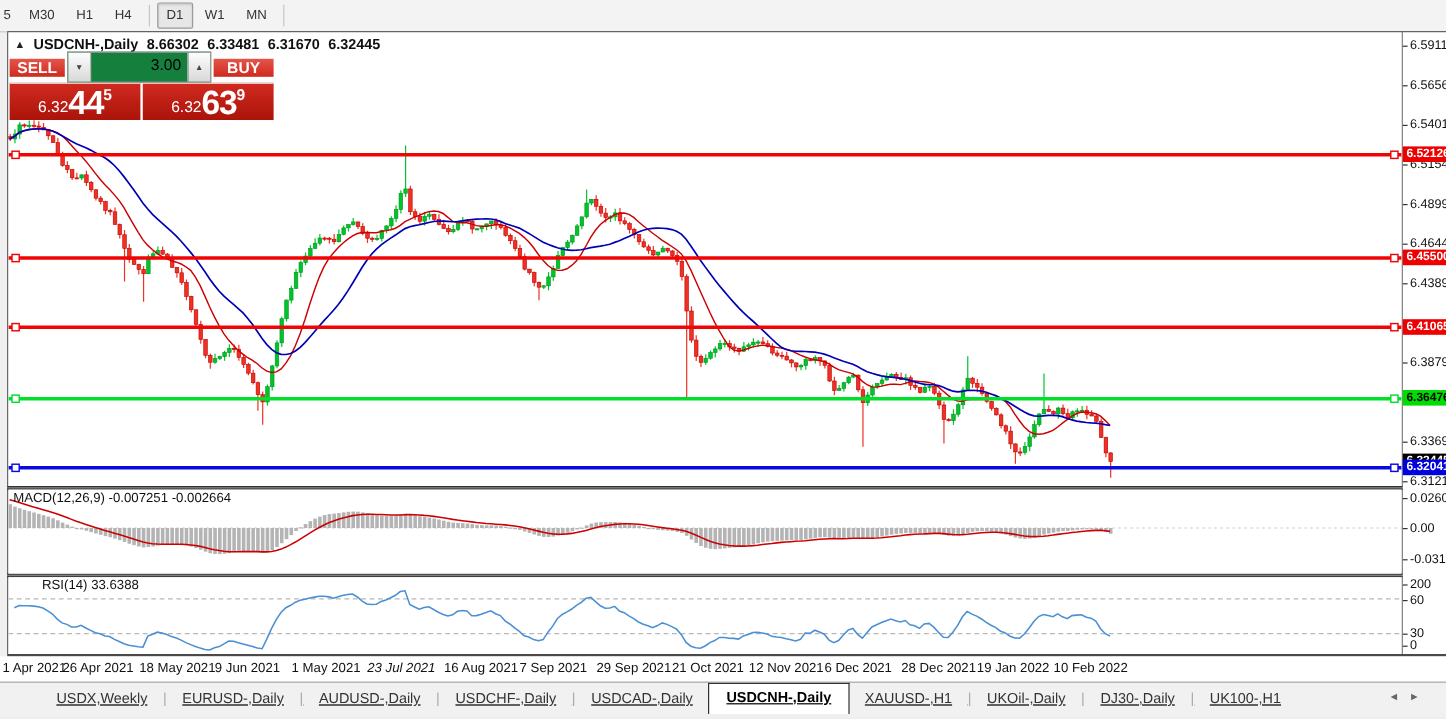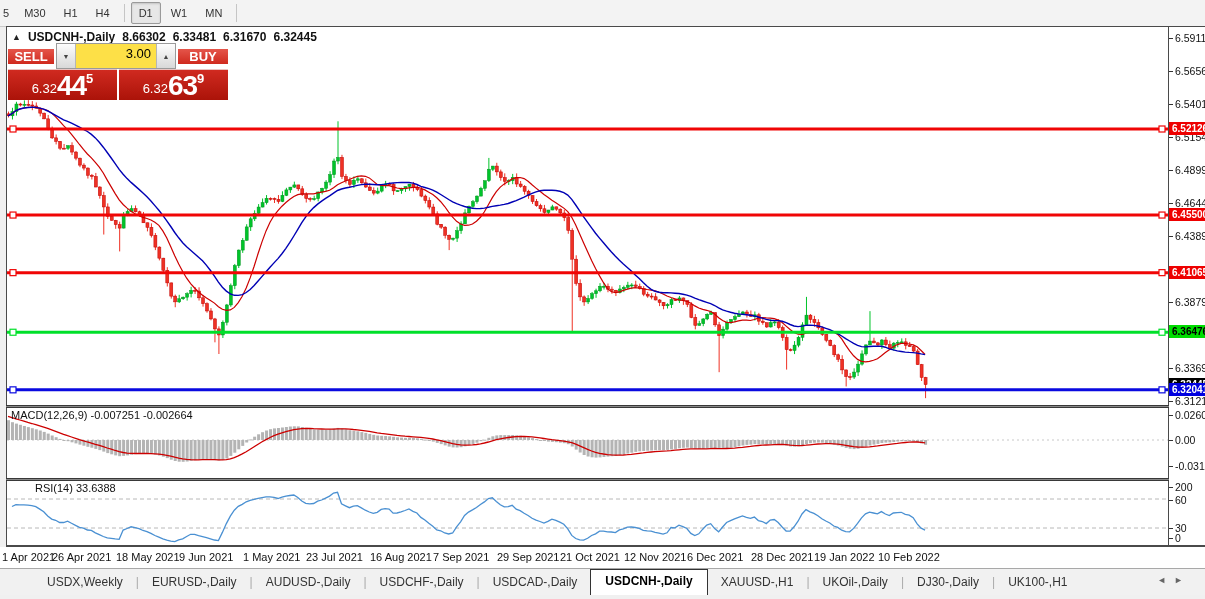--- a/index.html
+++ b/index.html
@@ -28,40 +28,40 @@
   
   .ohlc-header{position:absolute;left:12px;top:30px;font-size:12px;font-weight:600;color:#111;
                display:flex;gap:7px;align-items:center;white-space:nowrap;}
   .collapse-tri{font-size:9px;color:#222;}
   
   .trade{position:absolute;left:8px;top:45px;width:220px;}
   .trade-row1{display:flex;height:22px;gap:2px;align-items:center;}
   .btn-red{background:linear-gradient(#e5554a,#cf2a1e);color:#fff;font-weight:bold;font-size:13px;
            display:flex;align-items:center;justify-content:center;flex:0 0 46px;}
   .btn-red.buy{flex:0 0 50px;}
-  .spinner{flex:1;display:flex;height:26px;border:1px solid #9a9a9a;box-sizing:border-box;background:#fde047;}
+  .spinner{flex:1;display:flex;height:26px;border:1px solid #9a9a9a;box-sizing:border-box;background:#15803d;}
   .spin-btn{width:18px;background:linear-gradient(#fdfdfd,#d8d8d8);border-right:1px solid #b5b5b5;
             font-size:7px;color:#444;display:flex;align-items:center;justify-content:center;}
   .spin-btn.up{border-right:none;border-left:1px solid #b5b5b5;}
   .spin-val{flex:1;font-size:13px;color:#000;text-align:right;line-height:20px;padding-right:5px;}
   .trade-row2{display:flex;gap:2px;margin-top:2px;height:31px;}
   .price-box{flex:1;background:linear-gradient(#d02a20,#ab1309);color:#fff;display:flex;
              align-items:flex-end;justify-content:center;border-top:1px solid rgba(255,255,255,.75);
              padding-bottom:1px;}
   .pb-small{font-size:13px;font-weight:normal;line-height:20px;}
   .pb-big{font-size:28px;font-weight:bold;line-height:26px;letter-spacing:-1px;}
   .pb-sup{font-size:13px;font-weight:bold;line-height:13px;align-self:flex-start;margin-top:2px;}
   
   .ind-label{position:absolute;font-size:11px;color:#111;white-space:nowrap;z-index:5;}
   
   .date-axis{position:absolute;left:0;top:547px;width:1205px;height:25px;background:#fff;}
   .date-label{position:absolute;top:4px;font-size:11px;color:#111;white-space:nowrap;}
   
   .tabbar{position:absolute;left:0;top:568px;width:1205px;height:27px;background:#f1f1f1;
-          border-top:1px solid #a8a8a8;display:flex;align-items:flex-end;padding-left:34px;box-sizing:border-box;}
+          border-top:1px solid #a8a8a8;display:flex;align-items:flex-end;padding-left:34px;box-sizing:border-box;text-decoration:underline;}
   .tab{font-size:12px;color:#333;padding:4px 13px 6px 13px;white-space:nowrap;}
   .tab.active{background:#fff;font-weight:bold;color:#000;border:1px solid #333;border-bottom:none;
               padding:4px 14px 7px 14px;}
   .tabsep{color:#aaa;font-size:12px;padding-bottom:6px;}
   .tab-arrows{position:absolute;right:14px;top:575px;font-size:9px;color:#666;letter-spacing:8px;}
 </style>
 </head>
 <body>
 
 <div class="app">
@@ -894,21 +894,21 @@
 
   <div class="ind-label" style="left:11px;top:409px;">MACD(12,26,9) -0.007251 -0.002664</div>
   <div class="ind-label" style="left:11px;top:482px;padding-left:24px;">RSI(14) 33.6388</div>
 
   <div class="date-axis" id="date-axis">
       <div class="date-label" style="left: 2px;">1 Apr 2021</div>
       <div class="date-label" style="left: 52px;">26 Apr 2021</div>
       <div class="date-label" style="left: 116px;">18 May 2021</div>
       <div class="date-label" style="left: 179px;">9 Jun 2021</div>
       <div class="date-label" style="left: 243px;">1 May 2021</div>
-      <div class="date-label" style="left: 306px;">23 Jul 2021</div>
+      <div class="date-label" style="left: 306px; font-style: italic;">23 Jul 2021</div>
       <div class="date-label" style="left: 370px;">16 Aug 2021</div>
       <div class="date-label" style="left: 433px;">7 Sep 2021</div>
       <div class="date-label" style="left: 497px;">29 Sep 2021</div>
       <div class="date-label" style="left: 560px;">21 Oct 2021</div>
       <div class="date-label" style="left: 624px;">12 Nov 2021</div>
       <div class="date-label" style="left: 687px;">6 Dec 2021</div>
       <div class="date-label" style="left: 751px;">28 Dec 2021</div>
       <div class="date-label" style="left: 814px;">19 Jan 2022</div>
       <div class="date-label" style="left: 878px;">10 Feb 2022</div>
     </div>

